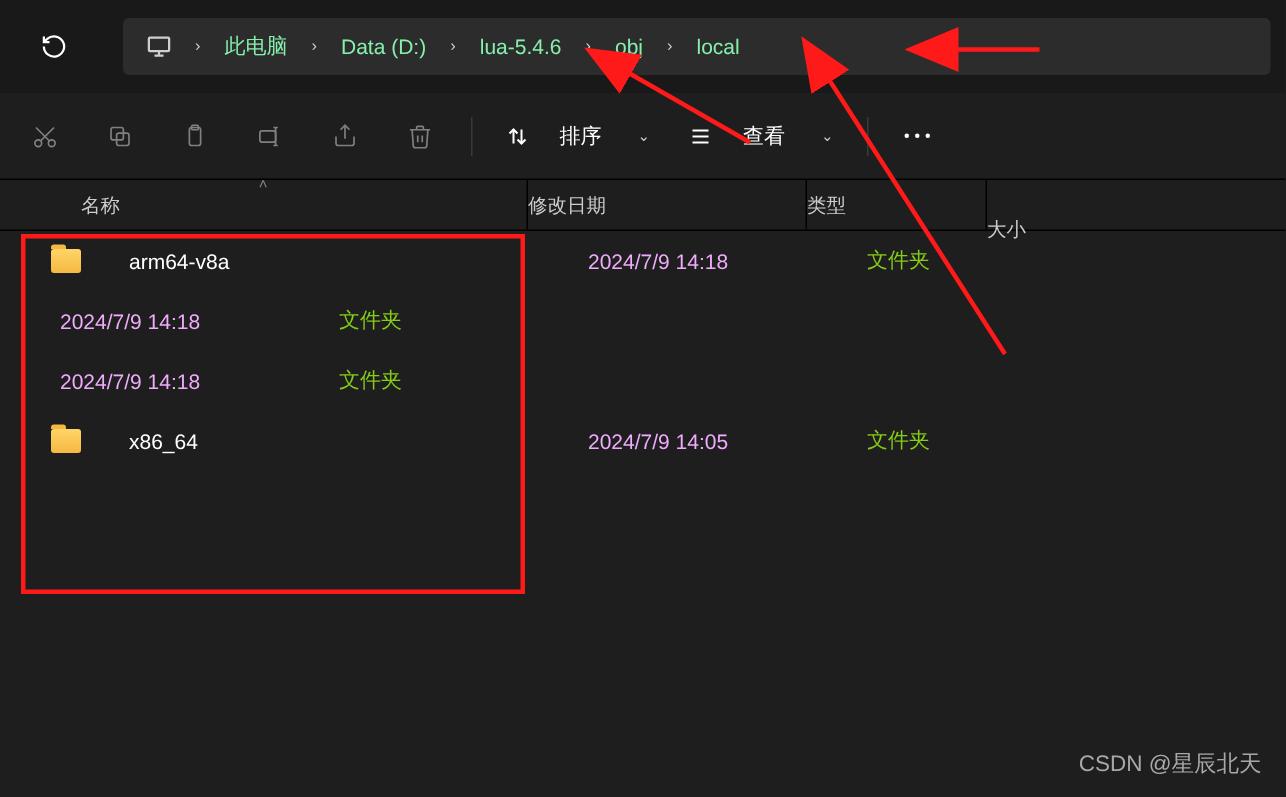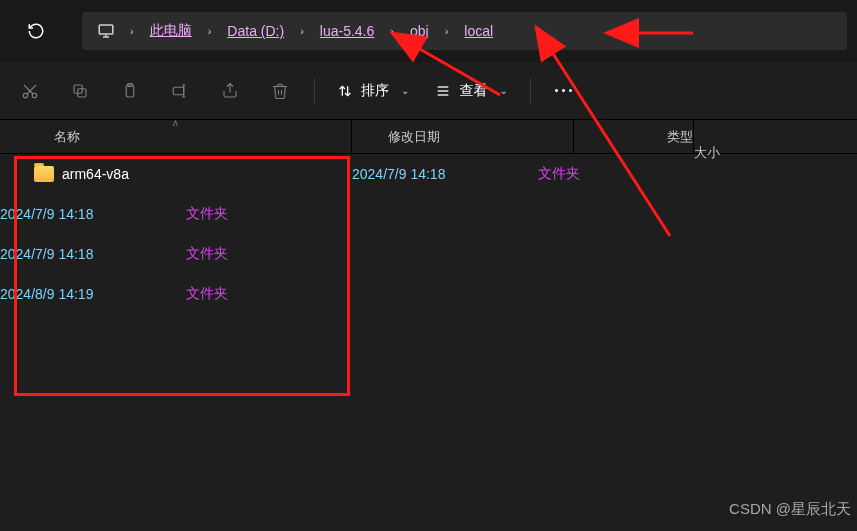--- a/index.html
+++ b/index.html
@@ -36,94 +36,94 @@
     align-items: center;
     padding-left: 10px;
     position: relative;
   }
   .bc-icon {
     width: 28px; height: 28px;
     display: flex; align-items: center; justify-content: center;
     color: #cfcfcf;
   }
   .chev { color: #cfcfcf; padding: 0 10px; font-size: 11px; }
-  .crumb { color: #f0abfc; padding: 4px 6px; white-space: nowrap; text-decoration: underline; }
+  .crumb { color: #86efac; padding: 4px 6px; white-space: nowrap; }
   
   .toolbar {
     height: 58px;
     display: flex;
     align-items: center;
     padding-left: 8px;
     border-bottom: 1px solid #000;
     gap: 6px;
   }
   .tbtn {
     width: 44px; height: 44px;
     display: flex; align-items: center; justify-content: center;
     color: #808080;
     border-radius: 4px;
   }
   .vdiv { width: 1px; height: 26px; background: #3a3a3a; margin: 0 6px; }
   .sortbtn, .viewbtn {
-    display: flex; align-items: center; gap: 8px;
+    display: flex; align-items: center; gap: 20px;
     color: #ffffff; padding: 6px 10px; border-radius: 4px;
   }
   .sortbtn .caret, .viewbtn .caret { font-size: 10px; color: #cfcfcf; margin-left: 4px; }
   .moredots {
     display: flex; gap: 4px; padding: 6px 12px; color: #ffffff;
   }
   .moredots span { width: 3px; height: 3px; background: #ffffff; border-radius: 50%; }
   
   .headers {
     height: 34px;
     display: flex;
     align-items: center;
     border-bottom: 1px solid #000;
     color: #cccccc;
     font-size: 13px;
     position: relative;
   }
   .col-name { width: 352px; padding-left: 54px; position: relative; }
-  .col-date { width: 186px; margin-left: 36px; }
-  .col-type { width: 120px; justify-content: flex-end; }
+  .col-date { width: 186px; }
+  .col-type { width: 120px; }
   .col-size { flex: 1; margin-top: 32px; }
   .hdr-sep { border-right: 1px solid #000; height: 100%; display: flex; align-items: center; }
   .sort-indicator {
     position: absolute; top: -2px; left: 50%; transform: translateX(-50%);
     font-size: 10px; color: #888;
   }
   
   .files { }
   .row {
     height: 40px;
     display: flex;
     align-items: center;
   }
-  .row .c-name { width: 352px; padding-left: 34px; display: flex; align-items: center; gap: 8px; }
-  .row .c-date { width: 186px; color: #7dd3fc; }
-  .row .c-type { width: 120px; color: #d946ef; }
+  .row .c-name { width: 352px; padding-left: 34px; display: flex; align-items: center; gap: 32px; }
+  .row .c-date { width: 186px; color: #f0abfc; margin-left: 40px; }
+  .row .c-type { width: 120px; color: #84cc16; }
   .row .c-size { flex: 1; }
   .folder-ic {
     width: 20px; height: 16px;
     background: linear-gradient(#ffd567, #f5b841);
     border-radius: 2px;
     position: relative;
   }
   .folder-ic::before {
     content: "";
     position: absolute;
     top: -3px; left: 0;
     width: 10px; height: 3px;
     background: #f5b841;
     border-radius: 2px 2px 0 0;
   }
   
   .watermark {
     position: absolute;
-    right: 6px;
+    right: 16px;
     bottom: 12px;
     color: #a8a8a8;
     font-size: 15px;
   }
   
   .ann { position: absolute; inset: 0; pointer-events: none; }
   .redbox {
     position: absolute;
     left: 14px; top: 156px;
     width: 336px; height: 240px;
@@ -261,21 +261,25 @@
     <div class="c-date">2024/7/9 14:18</div>
     <div class="c-type">文件夹</div>
     <div class="c-size"></div>
   </div>
   <div class="row">
     <div class="c-date">2024/7/9 14:18</div>
     <div class="c-type">文件夹</div>
     <div class="c-size"></div>
   </div>
   <div class="row">
-    <div class="c-date">2024/8/9 14:19</div>
+    <div class="c-name">
+        <div class="folder-ic"></div>
+        <span>x86_64</span>
+      </div>
+    <div class="c-date">2024/7/9 14:05</div>
     <div class="c-type">文件夹</div>
     <div class="c-size"></div>
   </div>
 </div>
 
 <div class="watermark">CSDN @星辰北天</div>
 
 <div class="ann">
   <div class="redbox"></div>
   <svg class="arrows" width="857" height="531">

